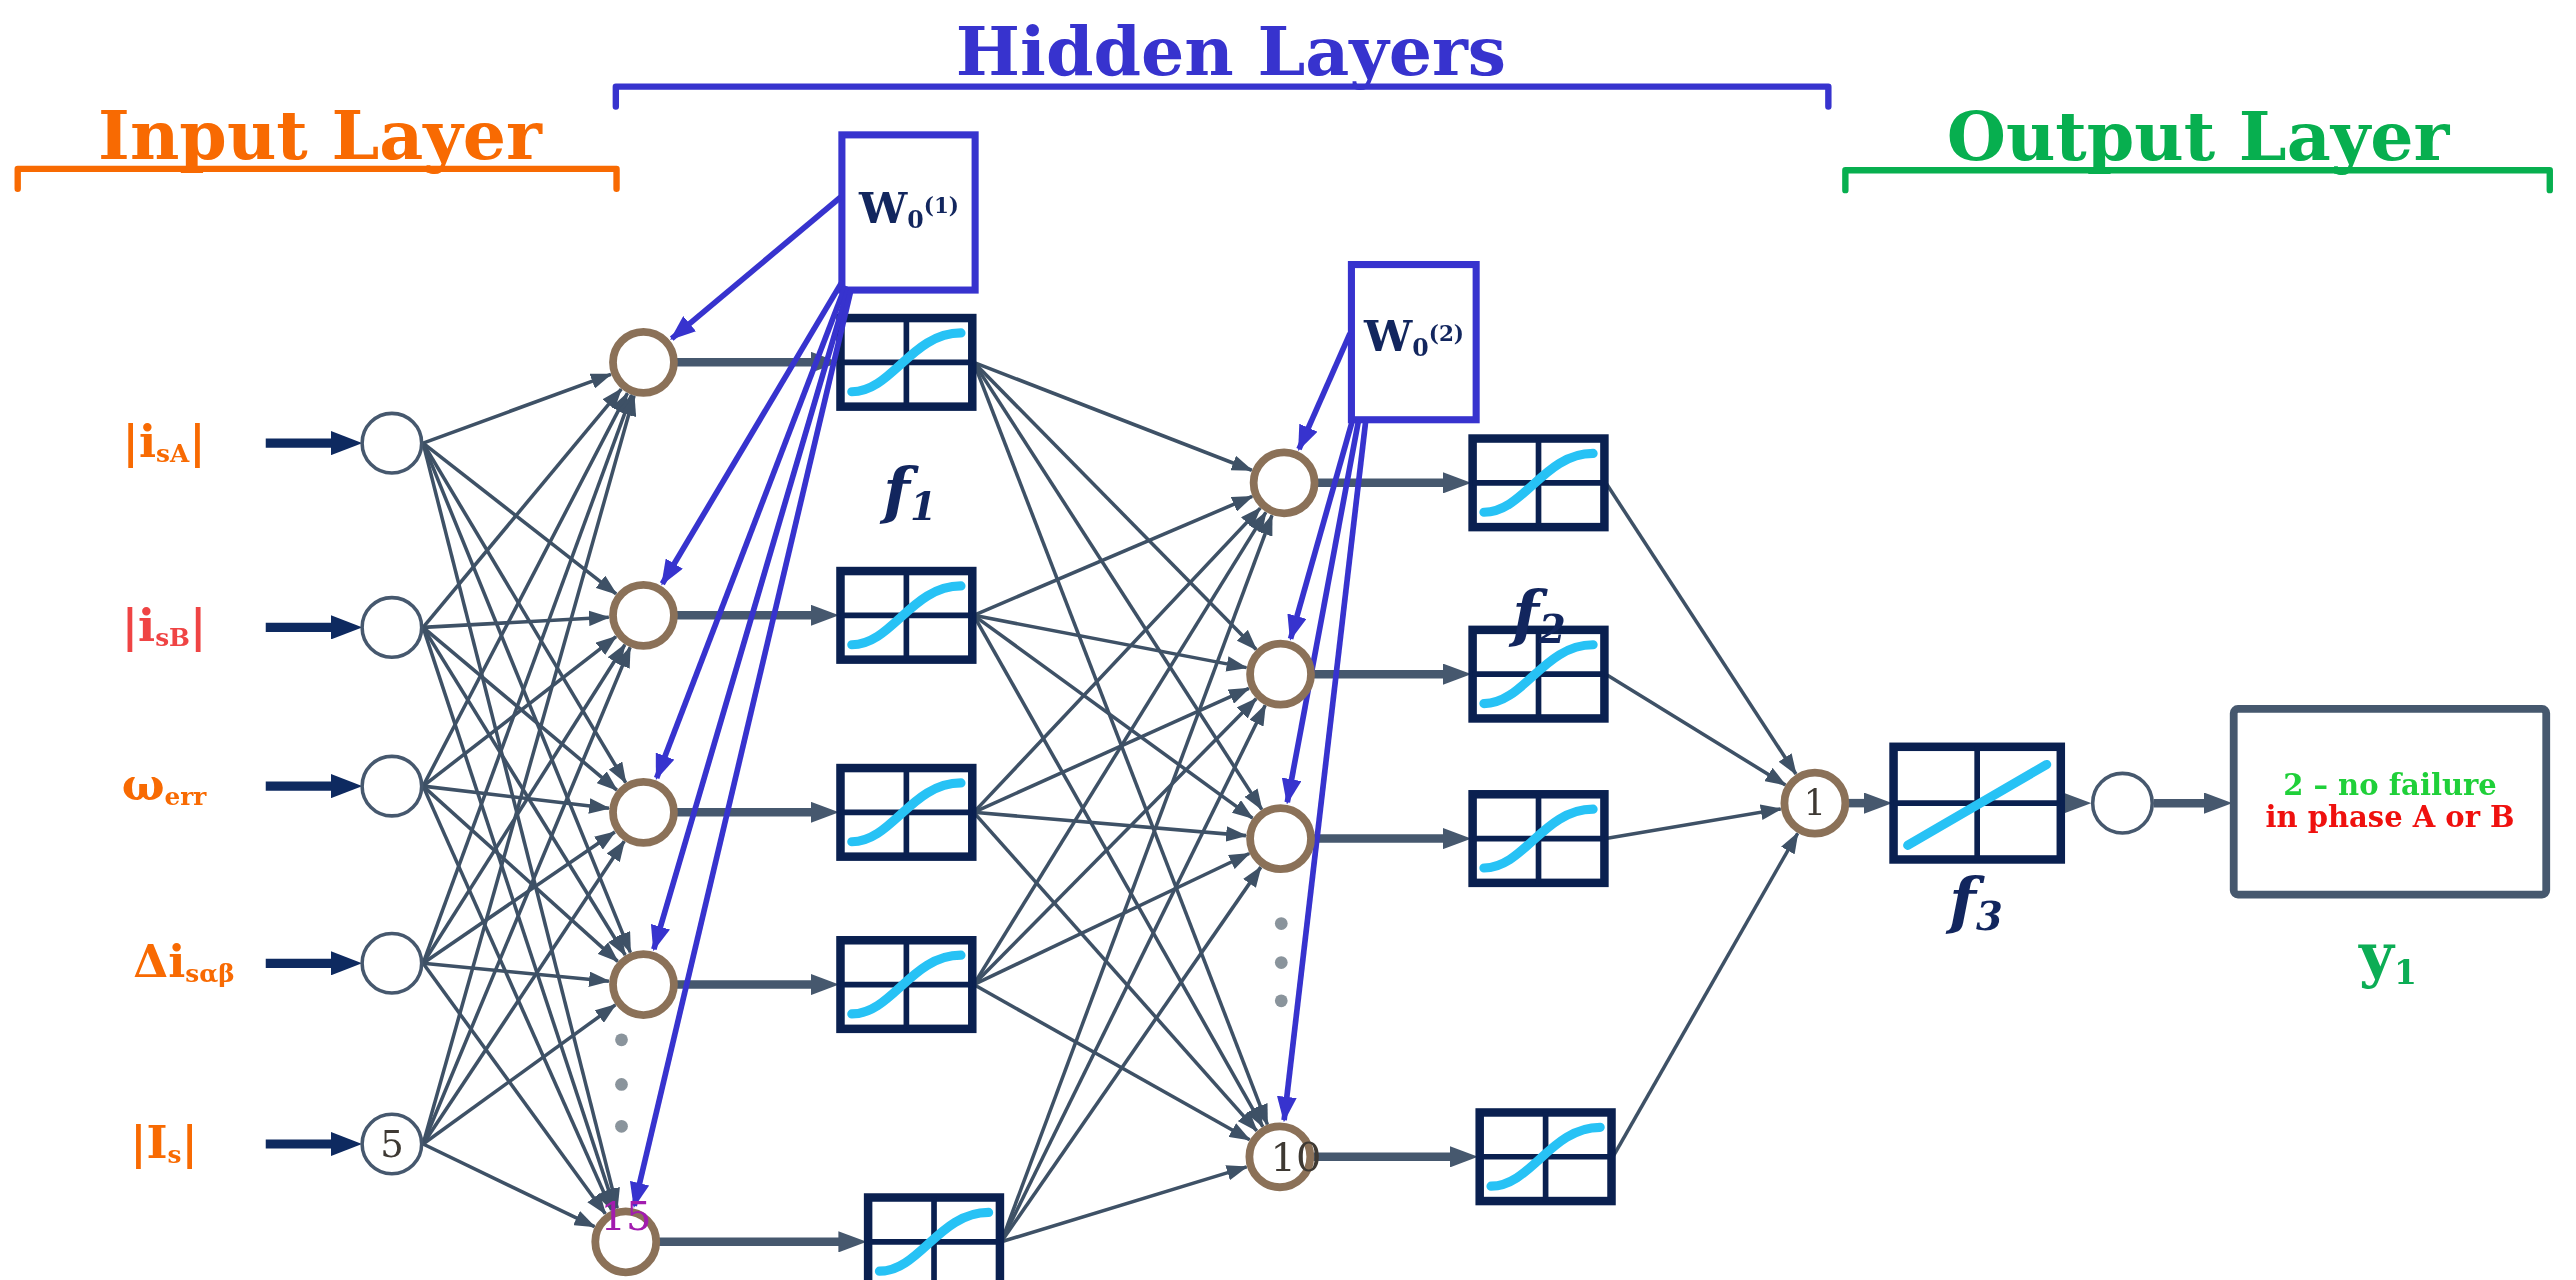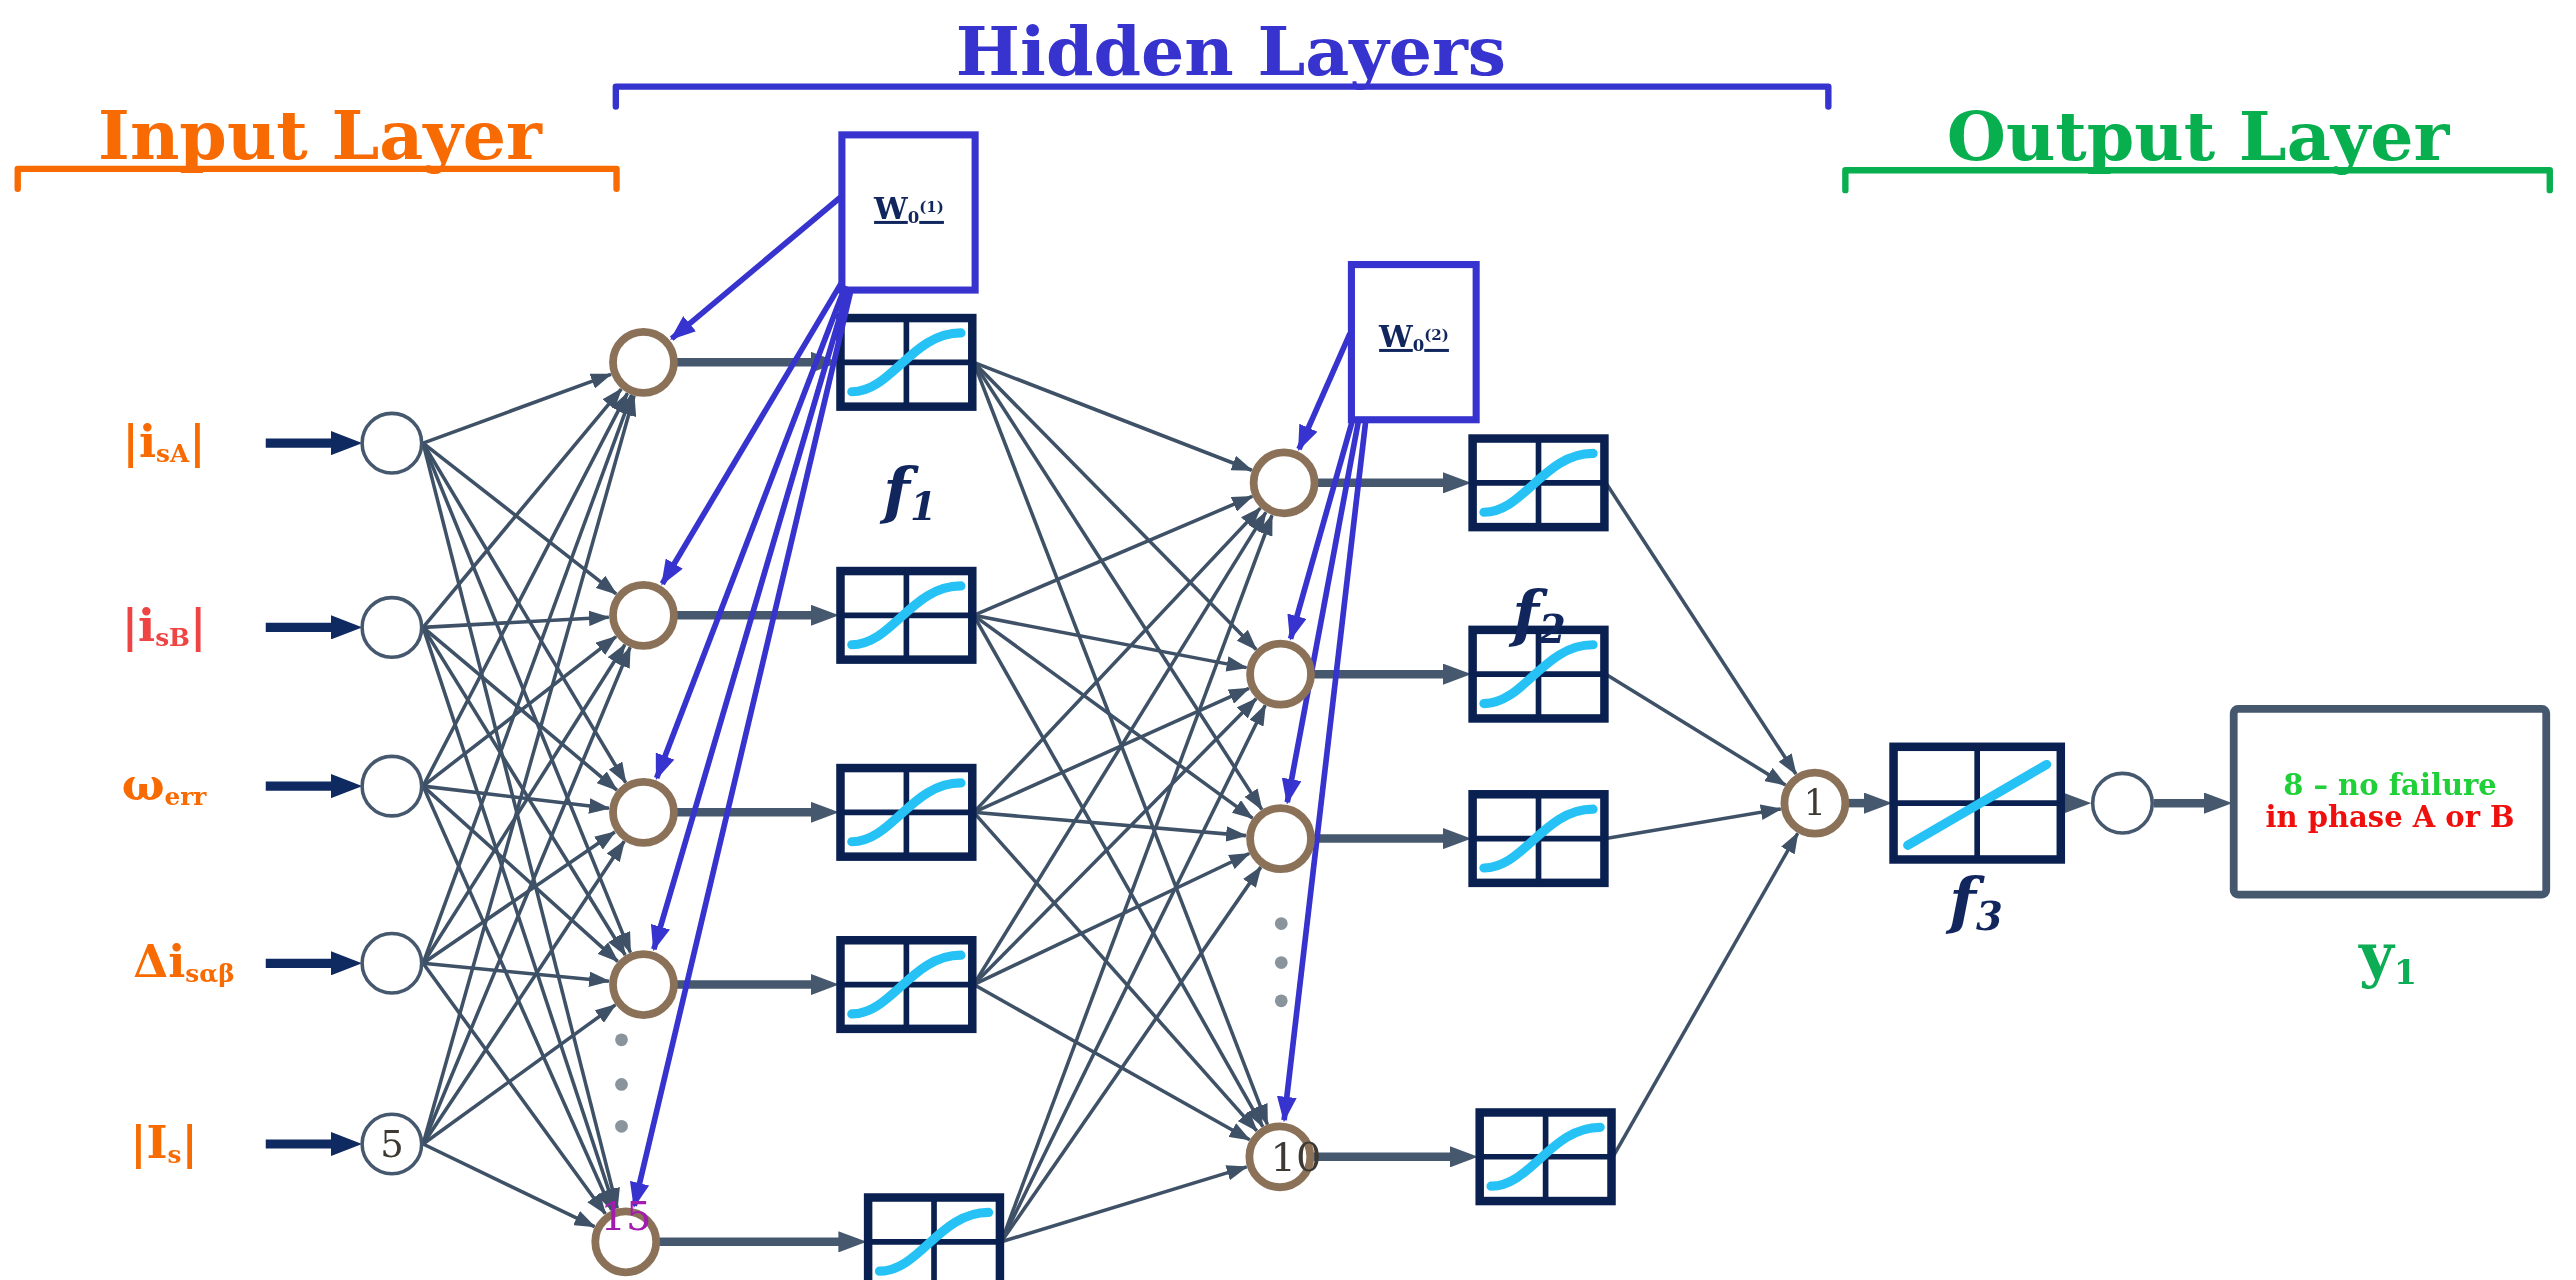--- a/index.html
+++ b/index.html
@@ -2,21 +2,21 @@
 <html style="font-size:11.3px"><head>
 <meta charset="utf-8">
 <style>
   html,body{margin:0;padding:0;background:#ffffff;}
   #stage{position:relative;width:2576px;height:1281px;background:#fff;overflow:hidden;
          font-family:"DejaVu Serif","Liberation Serif",serif;}
   #net{position:absolute;left:0;top:0;}
   .lbl{position:absolute;transform:translate(-50%,-50%);white-space:nowrap;line-height:1;}
   .title{font-size:68px;font-weight:bold;}
   .in-lbl{font-size:45px;font-weight:bold;}
-  .w-lbl{font-size:30px;font-weight:bold;text-decoration:underline;}
+  .w-lbl{font-size:43px;font-weight:bold;}
   .f-lbl{font-size:62px;font-weight:bold;font-style:italic;}
   .f-lbl .sub{font-size:.62em;}
   .node-num{font-size:40px;font-weight:normal;}
   .sub{font-size:.55em;vertical-align:-0.22em;}
   .sup{font-size:.5em;vertical-align:.45em;}
   .out-box-text{position:absolute;display:flex;flex-direction:column;justify-content:center;
     align-items:center;text-align:center;font-weight:bold;font-size:29px;line-height:1.07;}
   .y-lbl{font-size:60px;font-weight:bold;}
 </style>
 </head>
@@ -202,20 +202,20 @@
   <div class="lbl f-lbl" style="left: 910px; top: 493px; color: rgb(18, 38, 94);"><span>f</span><span class="sub">1</span></div>
   <div class="lbl f-lbl" style="left: 1539px; top: 584px; color: rgb(18, 38, 94); margin-top: 32px;"><span>f</span><span class="sub">2</span></div>
   <div class="lbl f-lbl" style="left: 1976px; top: 903px; color: rgb(18, 38, 94);"><span>f</span><span class="sub">3</span></div>
 
   <div class="lbl node-num" style="left: 392px; top: 1144px; font-size: 37px; color: rgb(62, 57, 51);">5</div>
   <div class="lbl node-num" style="left: 626px; top: 1216px; color: #a21caf;">15</div>
   <div class="lbl node-num" style="left: 1280px; top: 1157px; color: rgb(62, 57, 51); padding-left: 32px;">10</div>
   <div class="lbl node-num" style="left: 1815px; top: 803px; font-size: 35px; color: rgb(62, 57, 51);">1</div>
 
   <div class="out-box-text" style="left:2238px;top:713px;width:304px;height:177px;">
-    <div style="color: rgb(31, 208, 57);">8 – no failure</div>
+    <div style="color: rgb(31, 208, 57);">2 – no failure</div>
     <div style="color: rgb(239, 16, 14);">in phase A or B</div>
   </div>
 
   <div class="lbl y-lbl" style="left: 2388px; top: 957px; color: rgb(12, 173, 85);"><span>y</span><span class="sub">1</span></div>
 
 </div>
 
 
 </body></html>

